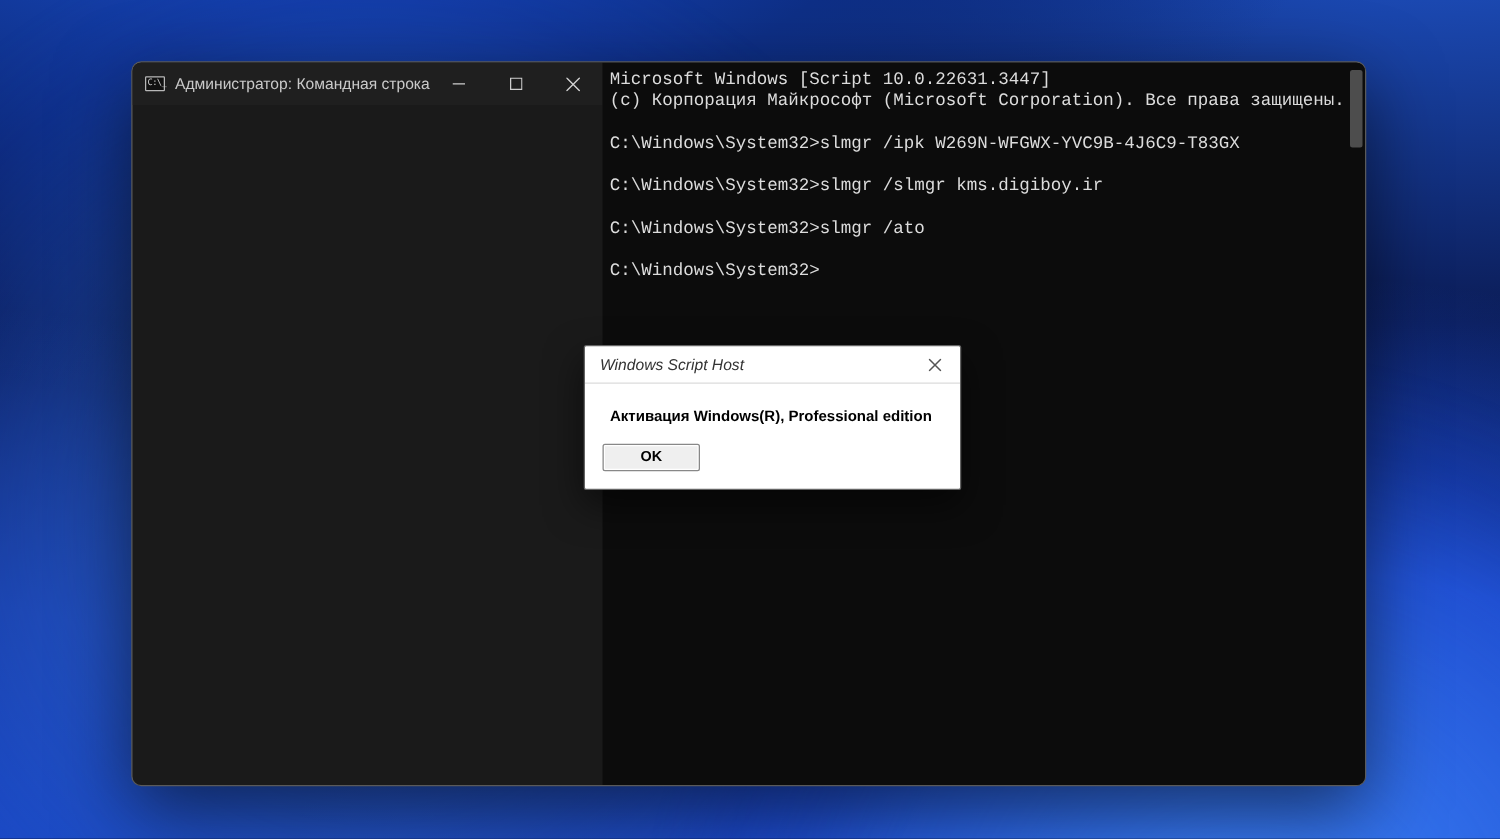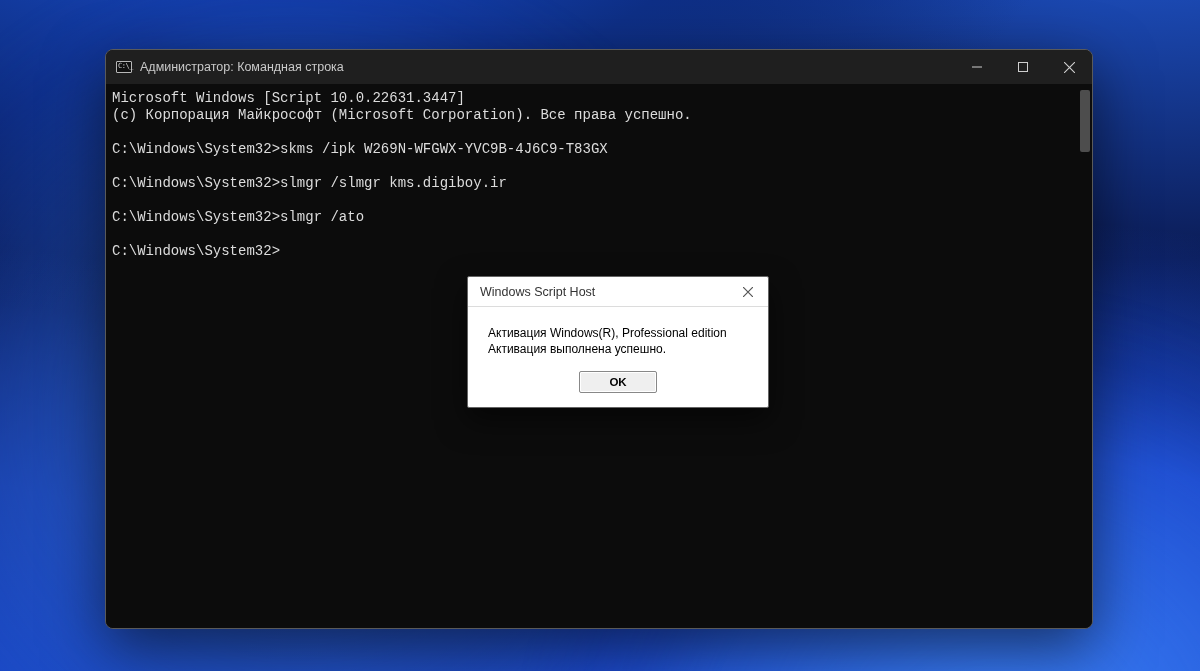--- a/index.html
+++ b/index.html
@@ -28,21 +28,21 @@
   .wallpaper::after {
     width: 1400px; height: 1400px; right: -500px; bottom: -800px;
     background: radial-gradient(closest-side, rgba(80,150,255,.5), rgba(20,50,160,.12) 60%, transparent 70%);
   }
 
   
   .term-window {
     position: absolute; left: 105px; top: 49px; width: 988px; height: 580px;
     background: #1a1a1a; border: 1px solid #5a5a5a; border-radius: 8px;
     box-shadow: 0 20px 60px rgba(0,0,0,.55);
-    display: flex; flex-direction: column;
+    display: flex; flex-direction: row;
     overflow: hidden;
   }
   .titlebar {
     height: 34px; display: flex; align-items: center;
     background: #1f1f1f; color: #c9c9c9;
     font-size: 12.5px;
     padding-left: 10px;
   }
   .titlebar .app-icon {
     width: 16px; height: 12px; margin-right: 8px;
@@ -78,31 +78,31 @@
   
   .dialog {
     position: absolute; left: 467px; top: 276px; width: 302px;
     background: #fff; border: 1px solid #646464; border-radius: 2px;
     box-shadow: 0 12px 30px rgba(0,0,0,.55);
     font-size: 12px; color: #000;
   }
   .dlg-title {
     display: flex; align-items: center; height: 30px;
     padding: 0 6px 0 12px; border-bottom: 1px solid #dcdcdc;
-    font-size: 12.5px; color: #333;
+    font-size: 12.5px; color: #333; font-style: italic;
   }
   .dlg-title .t { flex: 1; }
   .dlg-close {
     width: 28px; height: 22px; display: flex; align-items: center; justify-content: center;
     color: #555;
   }
   .dlg-close svg { width: 10px; height: 10px; stroke: #555; stroke-width: 1.2; fill: none; }
-  .dlg-body { padding: 18px 16px 4px 20px; line-height: 1.35; }
+  .dlg-body { padding: 18px 16px 4px 20px; line-height: 1.35; font-weight: bold; }
   .dlg-actions {
-    display: flex; justify-content: center; padding: 10px 14px 14px;
+    display: flex; justify-content: flex-start; padding: 10px 14px 14px;
   }
   .dlg-ok {
     min-width: 78px; height: 22px; padding: 0 10px;
     background: #efefef; border: 1px solid #888; border-radius: 2px;
     font: 700 11.5px/20px "Segoe UI", Tahoma, sans-serif; text-align: center;
     box-shadow: inset 0 0 0 1px #fff;
   }
 </style>
 </head>
 <body>
@@ -127,23 +127,23 @@
       </div>
       <div class="win-btn close">
         <svg viewBox="0 0 10 10">
             <path d="M0 0 L10 10 M10 0 L0 10"></path>
           </svg>
       </div>
     </div>
   </div>
 
   <div class="term-body"><span>Microsoft Windows [Script 10.0.22631.3447]</span>
-<span>(c) Корпорация Майкрософт (Microsoft Corporation). Все права успешно.</span>
+<span>(c) Корпорация Майкрософт (Microsoft Corporation). Все права защищены.</span>
 
-<span>C:\Windows\System32&gt;</span><span>skms /ipk W269N-WFGWX-YVC9B-4J6C9-T83GX</span>
+<span>C:\Windows\System32&gt;</span><span>slmgr /ipk W269N-WFGWX-YVC9B-4J6C9-T83GX</span>
 
 <span>C:\Windows\System32&gt;</span><span>slmgr /slmgr kms.digiboy.ir</span>
 
 <span>C:\Windows\System32&gt;</span><span>slmgr /ato</span>
 
 <span>C:\Windows\System32&gt;</span>
     <div class="scrollbar"></div>
   </div>
 </div>
 
@@ -151,18 +151,17 @@
   <div class="dlg-title">
     <span class="t">Windows Script Host</span>
     <div class="dlg-close">
       <svg viewBox="0 0 10 10">
           <path d="M0 0 L10 10 M10 0 L0 10"></path>
         </svg>
     </div>
   </div>
   <div class="dlg-body">
     <div>Активация Windows(R), Professional edition</div>
-    <div>Активация выполнена успешно.</div>
   </div>
   <div class="dlg-actions">
     <div class="dlg-ok">OK</div>
   </div>
 </div>
 
 </body></html>

